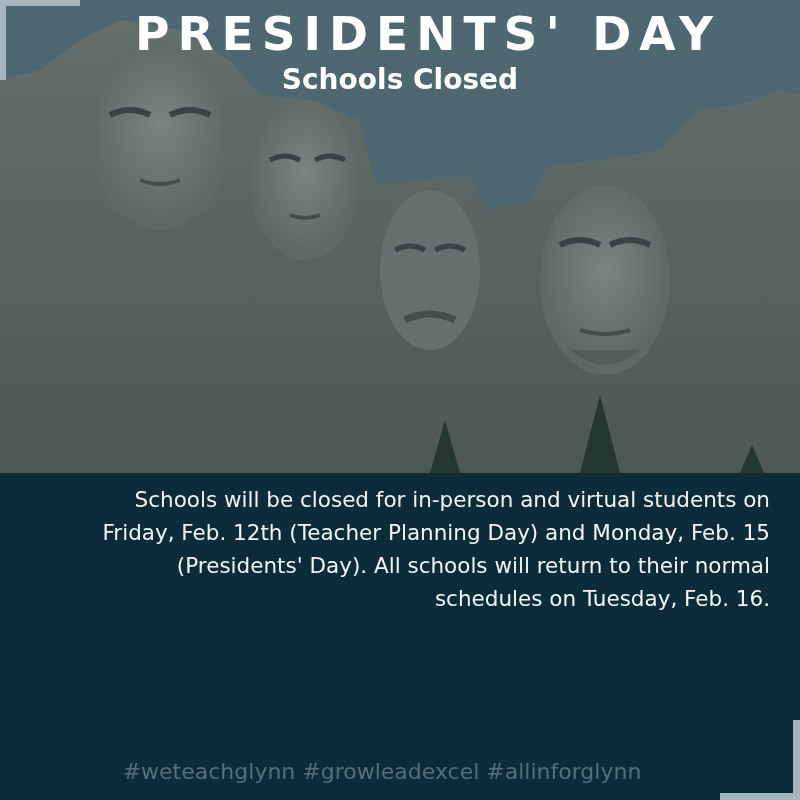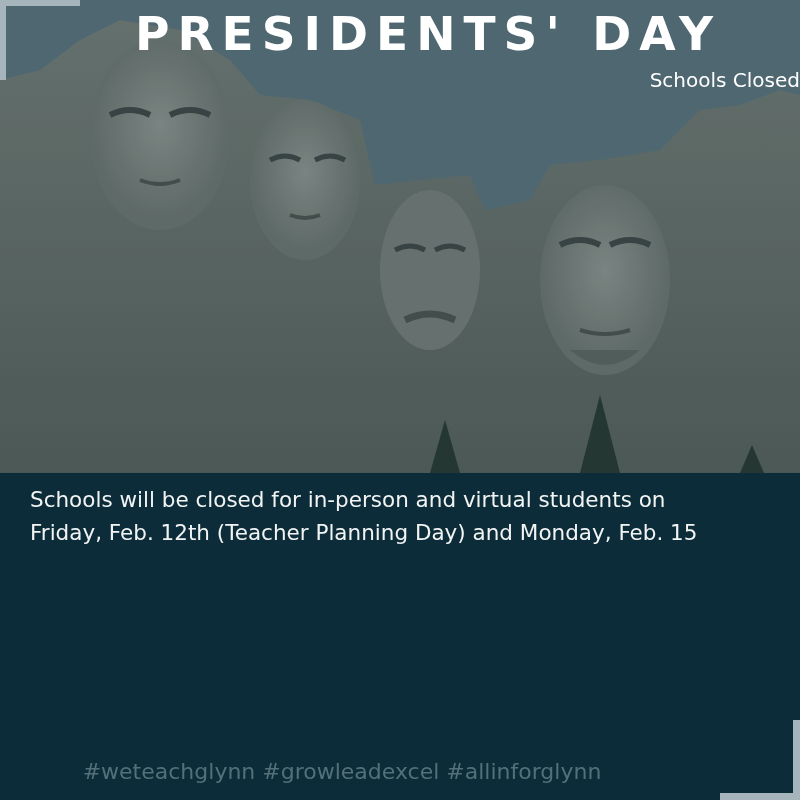--- a/index.html
+++ b/index.html
@@ -14,39 +14,40 @@
     }
     .hero svg { position: absolute; left: 0; top: 0; }
     .title {
       position: absolute; left: 0; top: 6px; width: 800px; text-align: center;
       color: #ffffff; font-weight: bold; font-size: 47px; letter-spacing: 8px;
       line-height: 56px;
       font-family: "DejaVu Sans", sans-serif;
       padding-left: 28px;
     }
     .subtitle {
-      position: absolute; left: 0; top: 62px; width: 800px; text-align: right;
-      color: #ffffff; font-size: 20px; line-height: 36px;
-      font-family: "DejaVu Sans", sans-serif; font-weight: normal;
+      position: absolute; left: 0; top: 62px; width: 800px; text-align: center;
+      color: #ffffff; font-size: 28px; line-height: 36px;
+      font-family: "DejaVu Sans", sans-serif; font-weight: bold;
     }
     .panel {
       position: absolute; left: 0; top: 473px; width: 800px; height: 327px;
       background: #0b2c38;
     }
     .body-text {
-      position: absolute; left: 30px; width: 740px; text-align: left;
+      position: absolute; left: 30px; width: 740px; text-align: right;
       color: #f2f4f4; font-size: 21.5px; line-height: 33px;
       font-family: "DejaVu Sans", sans-serif;
     }
     .p1 { top: 10px; }
     .p2 { top: 176px; }
     .tags {
       position: absolute; left: 0; top: 283px; width: 684px; text-align: center;
       color: #54707a; font-size: 22px; line-height: 32px;
       font-family: "DejaVu Sans", sans-serif;
+      padding-left: 40px;
     }
     .bracket { position: absolute; background: #a6b5bb; }
   </style>
 </head>
 <body>
 
 <div class="hero">
   <svg width="800" height="473" viewBox="0 0 800 473">
     <defs>
       <linearGradient id="rockg" x1="0" y1="0" x2="0" y2="1">
@@ -92,18 +93,20 @@
   <div class="subtitle">Schools Closed</div>
 </div>
 
 <div class="bracket" style="left:0;top:0;width:80px;height:6px;"></div>
 <div class="bracket" style="left:0;top:0;width:6px;height:80px;"></div>
 
 <div class="panel">
   <div class="body-text p1">
     <div>Schools will be closed for in-person and virtual students on</div>
     <div>Friday, Feb. 12th (Teacher Planning Day) and Monday, Feb. 15</div>
+    <div>(Presidents' Day). All schools will return to their normal</div>
+    <div>schedules on Tuesday, Feb. 16.</div>
   </div>
   <div class="tags">#weteachglynn #growleadexcel #allinforglynn</div>
 </div>
 
 <div class="bracket" style="left:793px;top:720px;width:7px;height:80px;"></div>
 <div class="bracket" style="left:720px;top:793px;width:80px;height:7px;"></div>
 
 </body></html>

